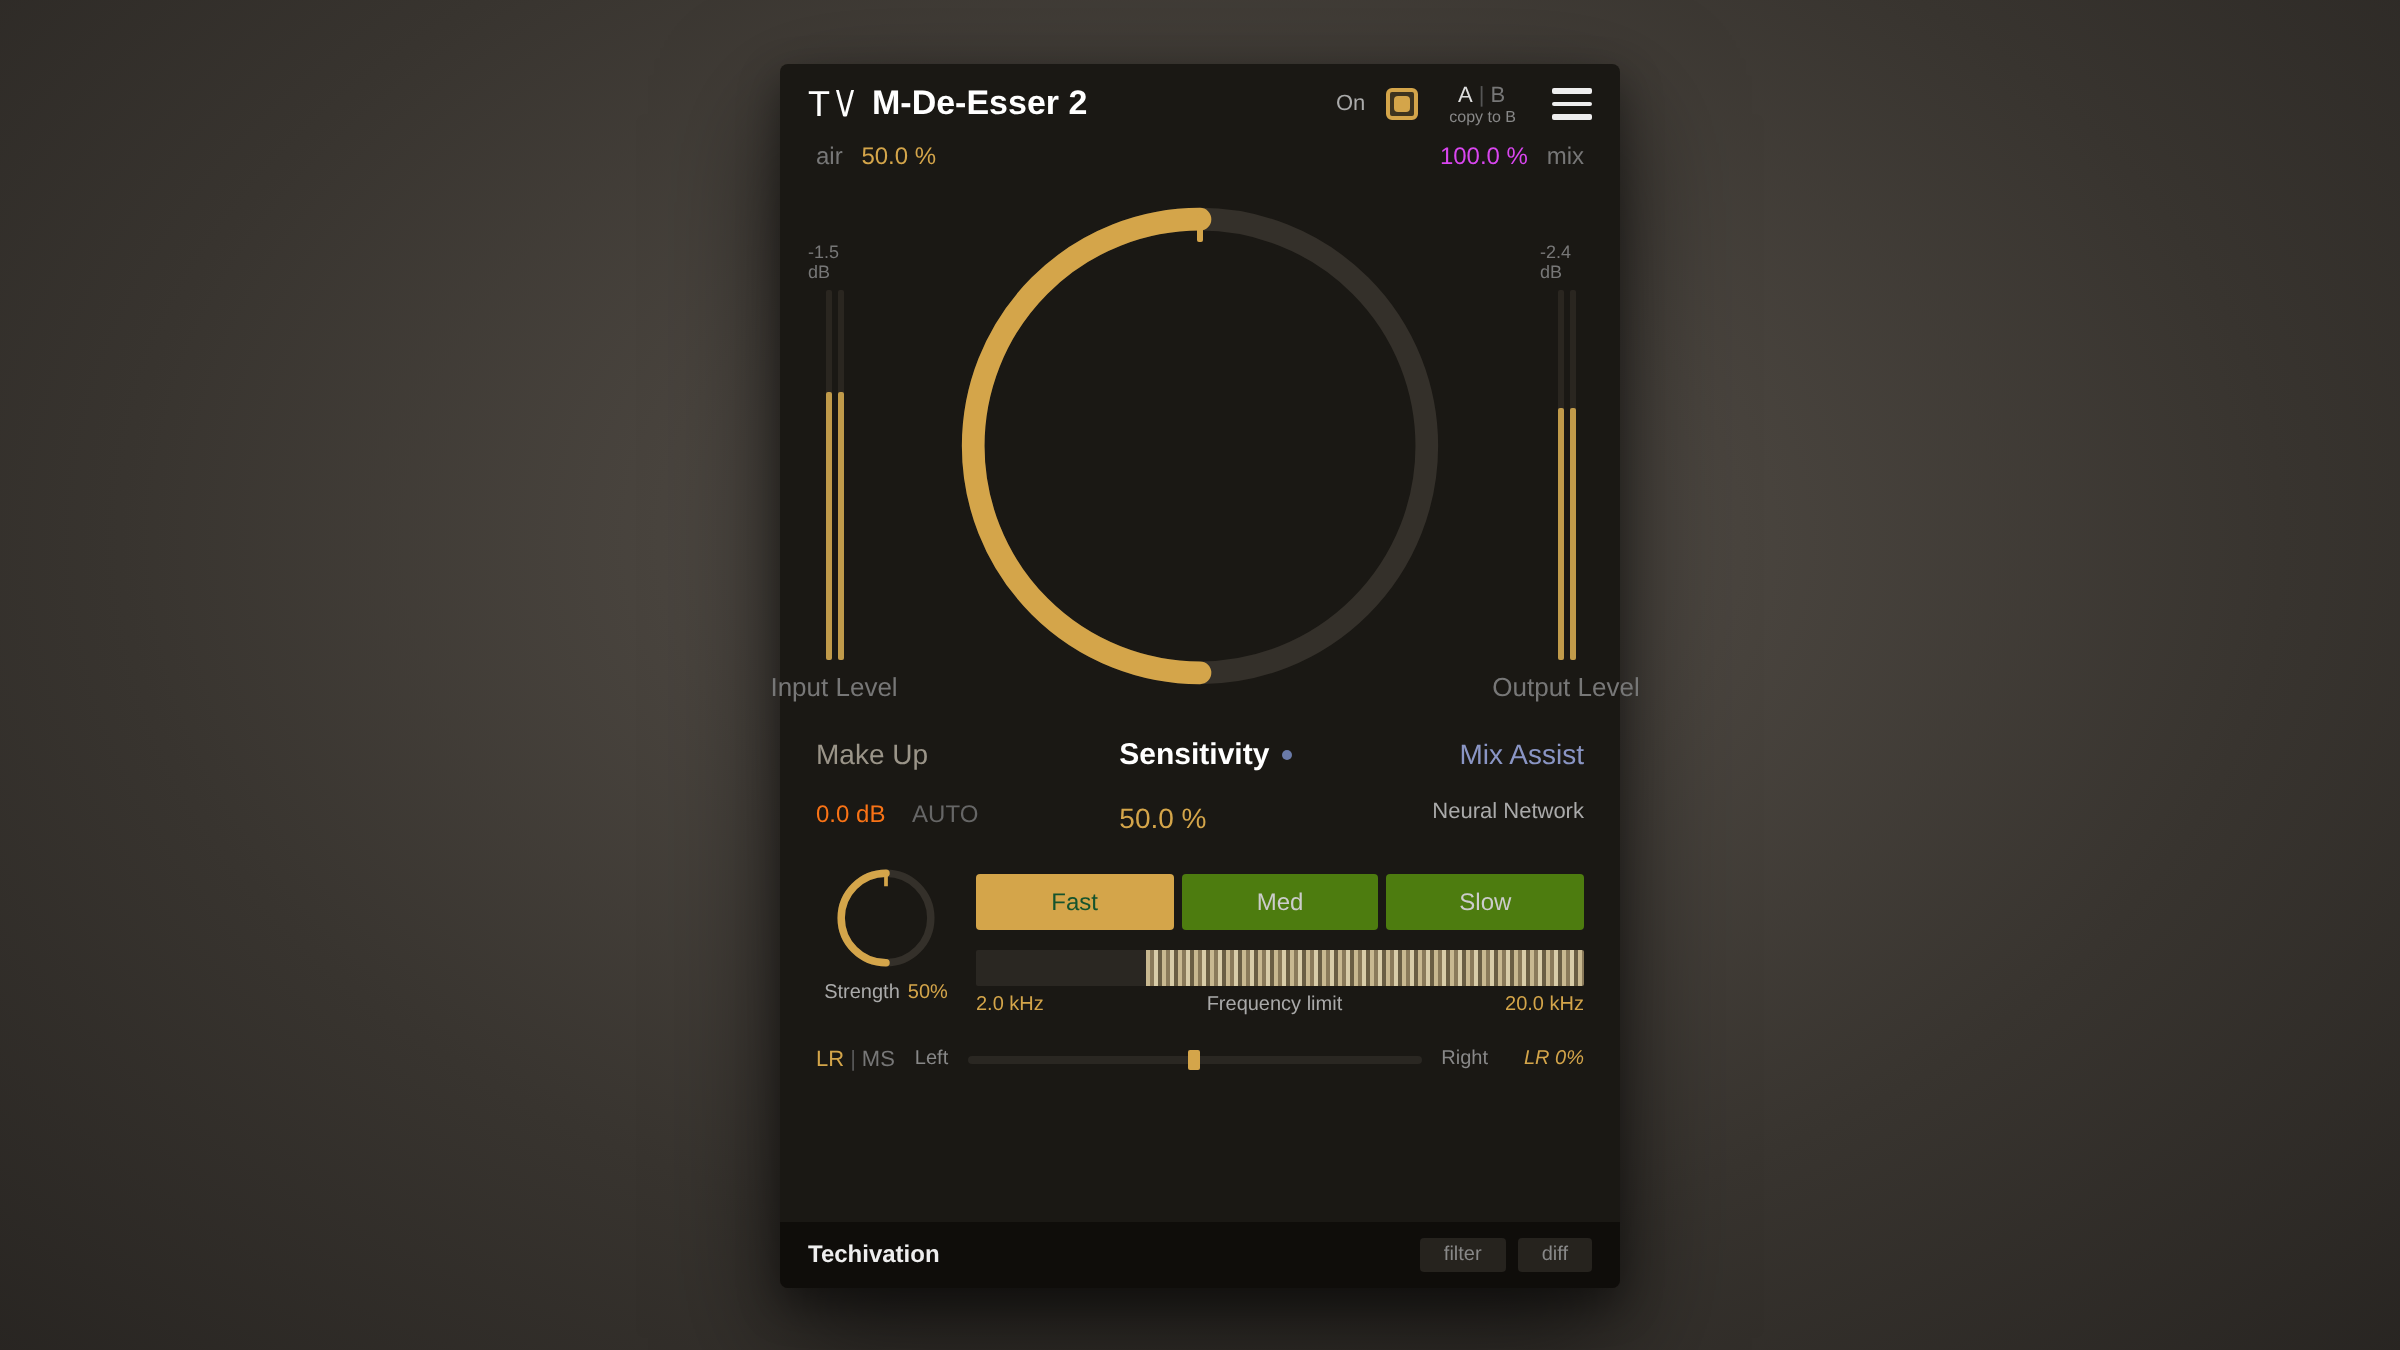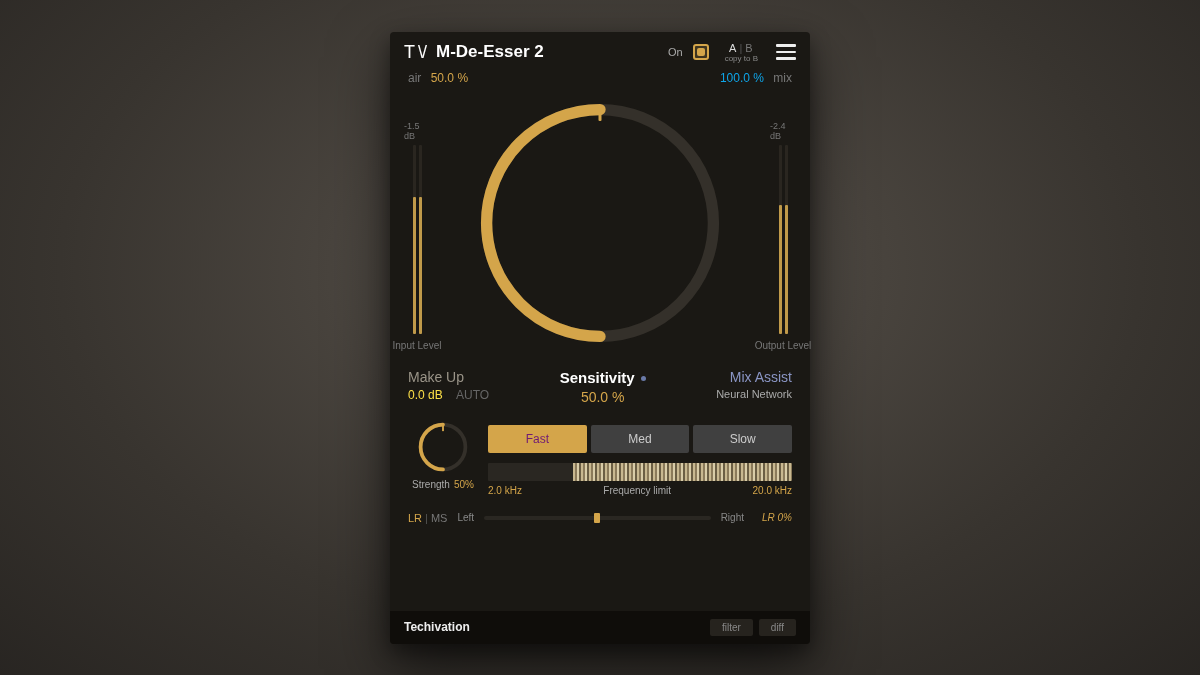--- a/index.html
+++ b/index.html
@@ -44,21 +44,21 @@
   .burger { display:flex; flex-direction:column; gap:4px; margin-left:8px; cursor:pointer;}
   .burger span{ width:20px; height:2.5px; background:#eee; border-radius:1px;}
 
   
   .topvals {
     display:flex; justify-content:space-between; padding: 2px 18px 0 18px;
     font-size: 12px;
   }
   .topvals .lbl{ color:#777; }
   .topvals .val{ color:#d4a54a; margin-left:6px;}
-  .topvals .rval{ color:#0ea5e9; margin-right:6px;}
+  .topvals .rval{ color:#d946ef; margin-right:6px;}
 
   
   .dial-area {
     position: relative; height: 278px; margin-top:4px;
   }
   .meter {
     position:absolute; top:4px; width:26px; height:230px;
     display:flex; flex-direction:column; align-items:center;margin-top:28px;
   }
   .meter.left{ left:14px; }
@@ -67,67 +67,67 @@
   .meter .bars{ flex:1; display:flex; gap:3px; width:100%; justify-content:center;}
   .meter .bar{
     width:3px; height:100%; background:#2a2620; border-radius:1px; position:relative;
   }
   .meter .bar::after{
     content:''; position:absolute; bottom:0; left:0; right:0;
     background:#c09a4a; border-radius:1px;
   }
   .meter.left .bar::after{ height:72%; }
   .meter.right .bar::after{ height:68%; }
-  .meter .cap{ font-size:10px; color:#777; margin-top:6px; white-space:nowrap;}
+  .meter .cap{ font-size:13px; color:#777; margin-top:6px; white-space:nowrap;}
 
   .big-dial {
     position:absolute; left:50%; top:8px; transform:translateX(-50%);
     width:252px; height:252px;
   }
   .big-dial svg{ width:100%; height:100%; }
   .dial-tick{
     position:absolute; left:50%; top:10px; transform:translateX(-50%);
     width:3px; height:14px; background:#d4a54a; border-radius:1px;
   }
 
   
   .midrow{
     display:flex; justify-content:space-between; padding:0 18px; margin-top:2px;
   }
-  .midcol{ display:flex; flex-direction:column; align-items:flex-start; gap:3px;}
+  .midcol{ display:flex; flex-direction:column; align-items:flex-start; gap:15px;}
   .midcol.right{ align-items:flex-end;}
-  .midcol.center{ align-items:center;}
+  .midcol.center{ align-items:flex-start;}
   .midcol .h{ font-size:14px; color:#9a9488; font-weight:500;}
   .midcol.center .h{ color:#fff; font-size:15px; font-weight:600;}
   .midcol .dot{ display:inline-block; width:5px; height:5px; background:#6a7aa8; border-radius:50%; margin-left:6px; vertical-align:middle;}
   .midcol .sub{ font-size:12px; }
-  .midcol .sub .v{ color:#fde047; }
+  .midcol .sub .v{ color:#f97316; }
   .midcol .sub .auto{ color:#666; margin-left:10px; }
   .midcol.center .sub{ color:#d4a54a; font-size:14px;}
   .mixassist{ color:#8a95c4; font-size:14px; font-weight:500;}
   .nn{ color:#aaa; font-size:11px;}
 
   
   .row2{
     display:flex; align-items:flex-start; gap:10px; padding:14px 18px 0 18px;
   }
   .knob{ display:flex; flex-direction:column; align-items:center; width:70px;}
   .knob svg{ width:56px; height:56px;}
   .knob .kl{ font-size:10px; margin-top:4px;}
   .knob .kl .klab{color:#aaa;}
   .knob .kl .kval{color:#d4a54a; margin-left:4px;}
 
   .speedcol{ flex:1; display:flex; flex-direction:column; gap:10px; margin-top:6px;}
   .speedbtns{ display:flex; gap:4px;}
   .sbtn{
     flex:1; height:28px; display:flex; align-items:center; justify-content:center;
-    font-size:12px; background:#404040; color:#ccc; cursor:pointer;
+    font-size:12px; background:#4d7c0f; color:#ccc; cursor:pointer;
     border-radius:2px;
   }
-  .sbtn.active{ background:#d4a54a; color:#701a75; font-weight:500;}
+  .sbtn.active{ background:#d4a54a; color:#14532d; font-weight:500;}
 
   .freqrow{ display:flex; align-items:center; gap:8px; font-size:10px;}
   .freqbar{
     flex:1; height:18px; background:#2a2722; position:relative; overflow:hidden;
     border-radius:1px;
   }
   .freqbar::after{
     content:''; position:absolute; left:28%; right:0; top:0; bottom:0;
     background: repeating-linear-gradient(90deg,#c8b890 0 2px,#8a7a5a 2px 4px,#d8cca8 4px 6px,#6a5e44 6px 8px);
   }

